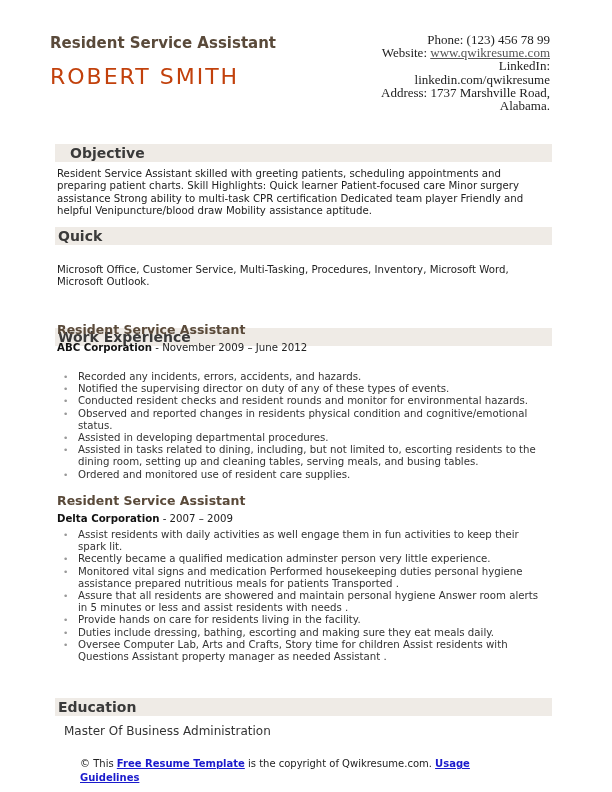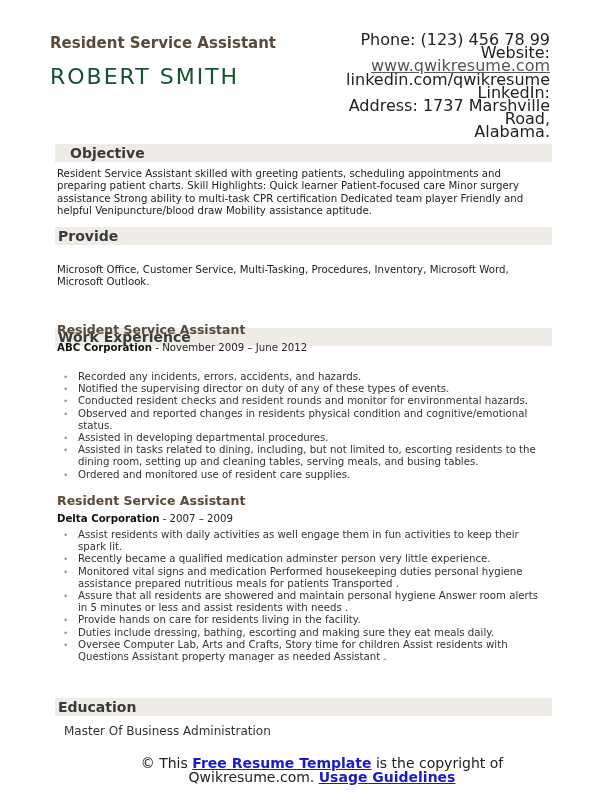--- a/index.html
+++ b/index.html
@@ -1,58 +1,58 @@
 <!DOCTYPE html>
 <html><head>
 <meta charset="utf-8">
 <style>
   html, body { margin: 0; padding: 0; background: #ffffff; }
   body { width: 612px; height: 792px; position: relative; overflow: hidden;
          font-family: "DejaVu Sans", sans-serif; color: #222; }
   .page { position: absolute; left: 0; top: 0; width: 612px; height: 792px; }
   .job-title-top { position: absolute; left: 50px; top: 34px; font-size: 15px; font-weight: bold; color: #5a4a3a; }
-  .name { position: absolute; left: 50px; top: 64px; font-size: 22px; letter-spacing: 2px; color: #14532d; }
+  .name { position: absolute; left: 50px; top: 64px; font-size: 22px; letter-spacing: 2px; color: #c2410c; }
   .contact { position: absolute; right: 62px; top: 33px; width: 220px; text-align: right;
-             font-size: 16px; line-height: 13.2px; color: #222; }
+             font-size: 13px; line-height: 13.2px; color: #222; font-family: Liberation Serif, serif; }
   .contact a { color: #555; text-decoration: underline; }
   .section-head { position: absolute; left: 55px; width: 497px; height: 18px; background: #efebe6;
                   font-weight: bold; font-size: 14px; color: #3a3a3a; line-height: 18px; padding-left: 3px; box-sizing: border-box; }
   .para { position: absolute; left: 57px; width: 495px; font-size: 10.2px; line-height: 12.3px; color: #222; }
   .sub-title { position: absolute; left: 57px; font-size: 12.5px; font-weight: bold; color: #5a4a3a; }
   .company-line { position: absolute; left: 57px; font-size: 10.2px; color: #222; }
   .company-line b { color: #111; }
   ul.bullets { position: absolute; left: 60px; width: 480px; margin: 0; padding: 0; list-style: none;
                font-size: 10.2px; line-height: 12.2px; color: #333; }
   ul.bullets li { position: relative; padding-left: 18px; }
   ul.bullets li::before { content: "\2022"; position: absolute; left: 3px; color: #999; font-size: 9px; }
   .edu { position: absolute; left: 64px; top: 724px; font-size: 12px; color: #333; }
-  .footer { position: absolute; left: 96px; width: 452px; top: 757px; text-align: center; font-size: 14px; line-height: 13.5px; color: #222; }
+  .footer { position: absolute; left: 80px; width: 452px; top: 757px; text-align: left; font-size: 10px; line-height: 13.5px; color: #222; }
   .footer a { color: #1a1acc; font-weight: bold; text-decoration: underline; }
 </style>
 </head>
 <body>
 
 <div class="page">
 
   <div class="job-title-top">Resident Service Assistant</div>
   <div class="name">ROBERT SMITH</div>
 
   <div class="contact">
     <div>Phone: (123) 456 78 99</div>
     <div><span>Website: </span><a>www.qwikresume.com</a></div>
+    <div>LinkedIn:</div>
     <div>linkedin.com/qwikresume</div>
-    <div>LinkedIn:</div>
     <div>Address: 1737 Marshville Road,</div>
     <div>Alabama.</div>
   </div>
 
   <div class="section-head" style="top:144px;padding-left:15px;">Objective</div>
   <div class="para" style="top:168px;">Resident Service Assistant skilled with greeting patients, scheduling appointments and preparing patient charts. Skill Highlights: Quick learner Patient-focused care Minor surgery assistance Strong ability to multi-task CPR certification Dedicated team player Friendly and helpful Venipuncture/blood draw Mobility assistance aptitude.</div>
 
-  <div class="section-head" style="top:227px;">Provide</div>
+  <div class="section-head" style="top:227px;">Quick</div>
   <div class="para" style="top:264px;">Microsoft Office, Customer Service, Multi-Tasking, Procedures, Inventory, Microsoft Word, Microsoft Outlook.</div>
 
   <div class="section-head" style="top:297px;margin-top:31px;">Work Experience</div>
 
   <div class="sub-title" style="top:322px;">Resident Service Assistant</div>
   <div class="company-line" style="top:342px;"><b>ABC Corporation</b><span> - November 2009 – June 2012</span></div>
   <ul class="bullets" style="top:358px;margin-top:13px;">
     <li>Recorded any incidents, errors, accidents, and hazards.</li>
     <li>Notified the supervising director on duty of any of these types of events.</li>
     <li>Conducted resident checks and resident rounds and monitor for environmental hazards.</li>

